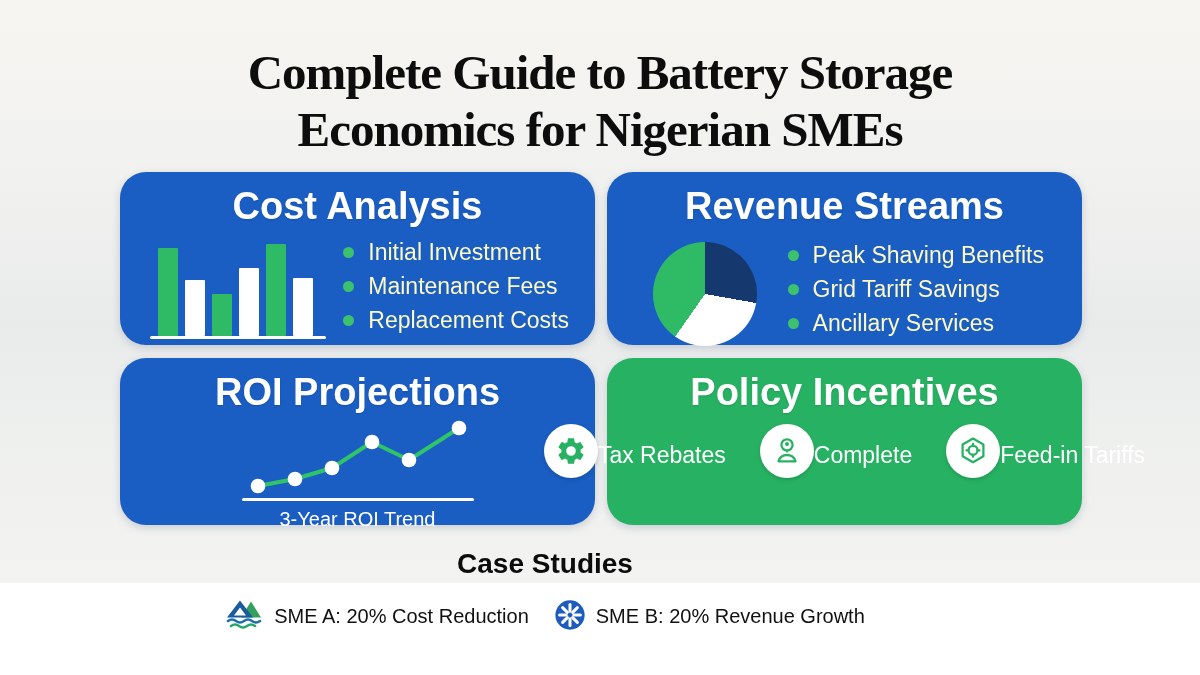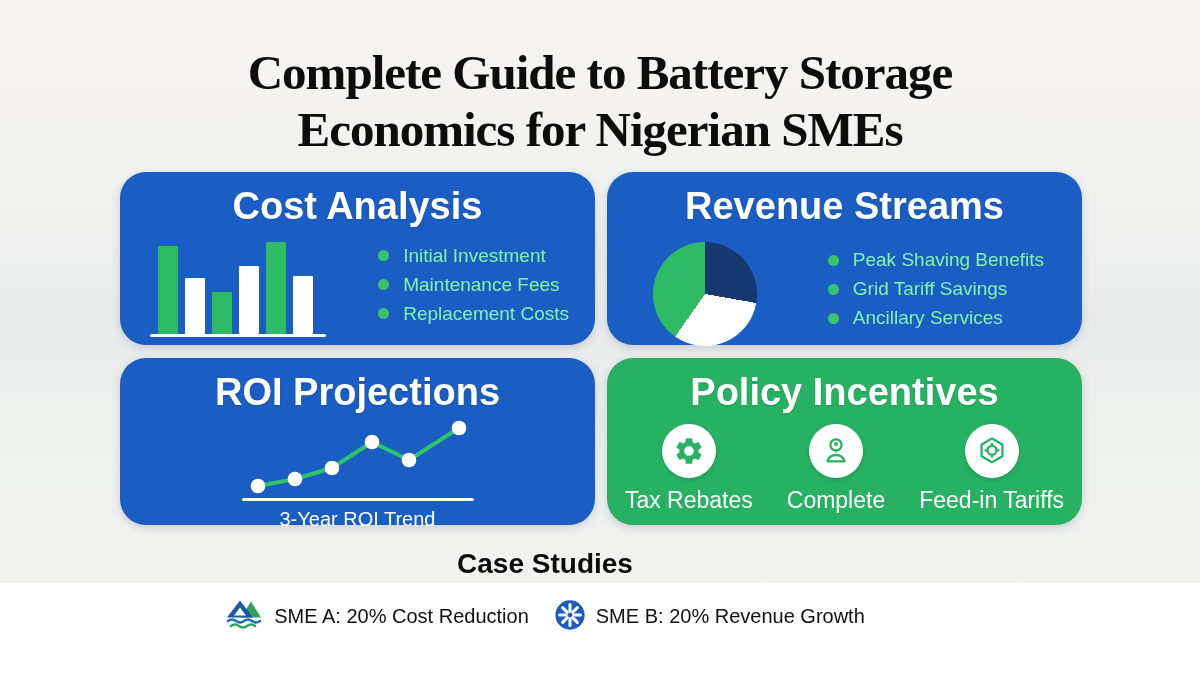--- a/index.html
+++ b/index.html
@@ -38,31 +38,31 @@
   .card-row { display:flex; align-items:center; padding:4px 26px 0 30px; }
   
   .bar-chart { width:182px; margin-top:8px; }
   .bars { display:flex; align-items:flex-end; gap:7px; height:94px; padding-left:8px; }
   .bar { width:20px; border-radius:1px; }
   .baseline { height:3px; background:#fff; width:176px; margin-top:0; border-radius:2px; }
   
   .bullets { list-style:none; margin-left:auto; }
   .bullets li { display:flex; align-items:center; margin:7px 0; }
   .dot { width:11px; height:11px; border-radius:50%; background:#3cc26c; margin-right:14px; flex:0 0 auto; }
-  .bullet-text { font-size:19px; font-weight:400; color:#86efac; white-space:nowrap; }
+  .bullet-text { font-size:23px; font-weight:400; color:#fef9c3; white-space:nowrap; }
   
   .pie { width:104px; height:104px; border-radius:50%; margin:10px 0 0 46px; flex:0 0 auto; }
   
   .line-wrap { text-align:center; }
   .line-svg { display:block; margin:6px auto 0 auto; }
   .trend-rule { width:232px; height:2.5px; background:#fff; margin:2px auto 0 auto; border-radius:2px; }
   .trend-caption { font-size:20px; margin-top:7px; color:#fff; }
   
   .policy-row { display:flex; justify-content:center; gap:34px; margin-top:10px; }
-  .policy-item { display:flex; flex-direction:column; align-items:center; }
+  .policy-item { display:flex; flex-direction:row; align-items:center; }
   .icon-circle {
     width:54px; height:54px; border-radius:50%; background:#fff;
     display:flex; align-items:center; justify-content:center;
     box-shadow:0 2px 4px rgba(0,0,0,.15);
   }
   .policy-label { margin-top:9px; font-size:23px; color:#fff; white-space:nowrap; }
   
   .case { position:absolute; top:548px; left:0; width:1090px; text-align:center; }
   .case h3 { font-size:28px; font-weight:700; color:#0c0c0c; }
   .case-row { display:flex; justify-content:center; align-items:center; gap:24px; margin-top:16px; }

